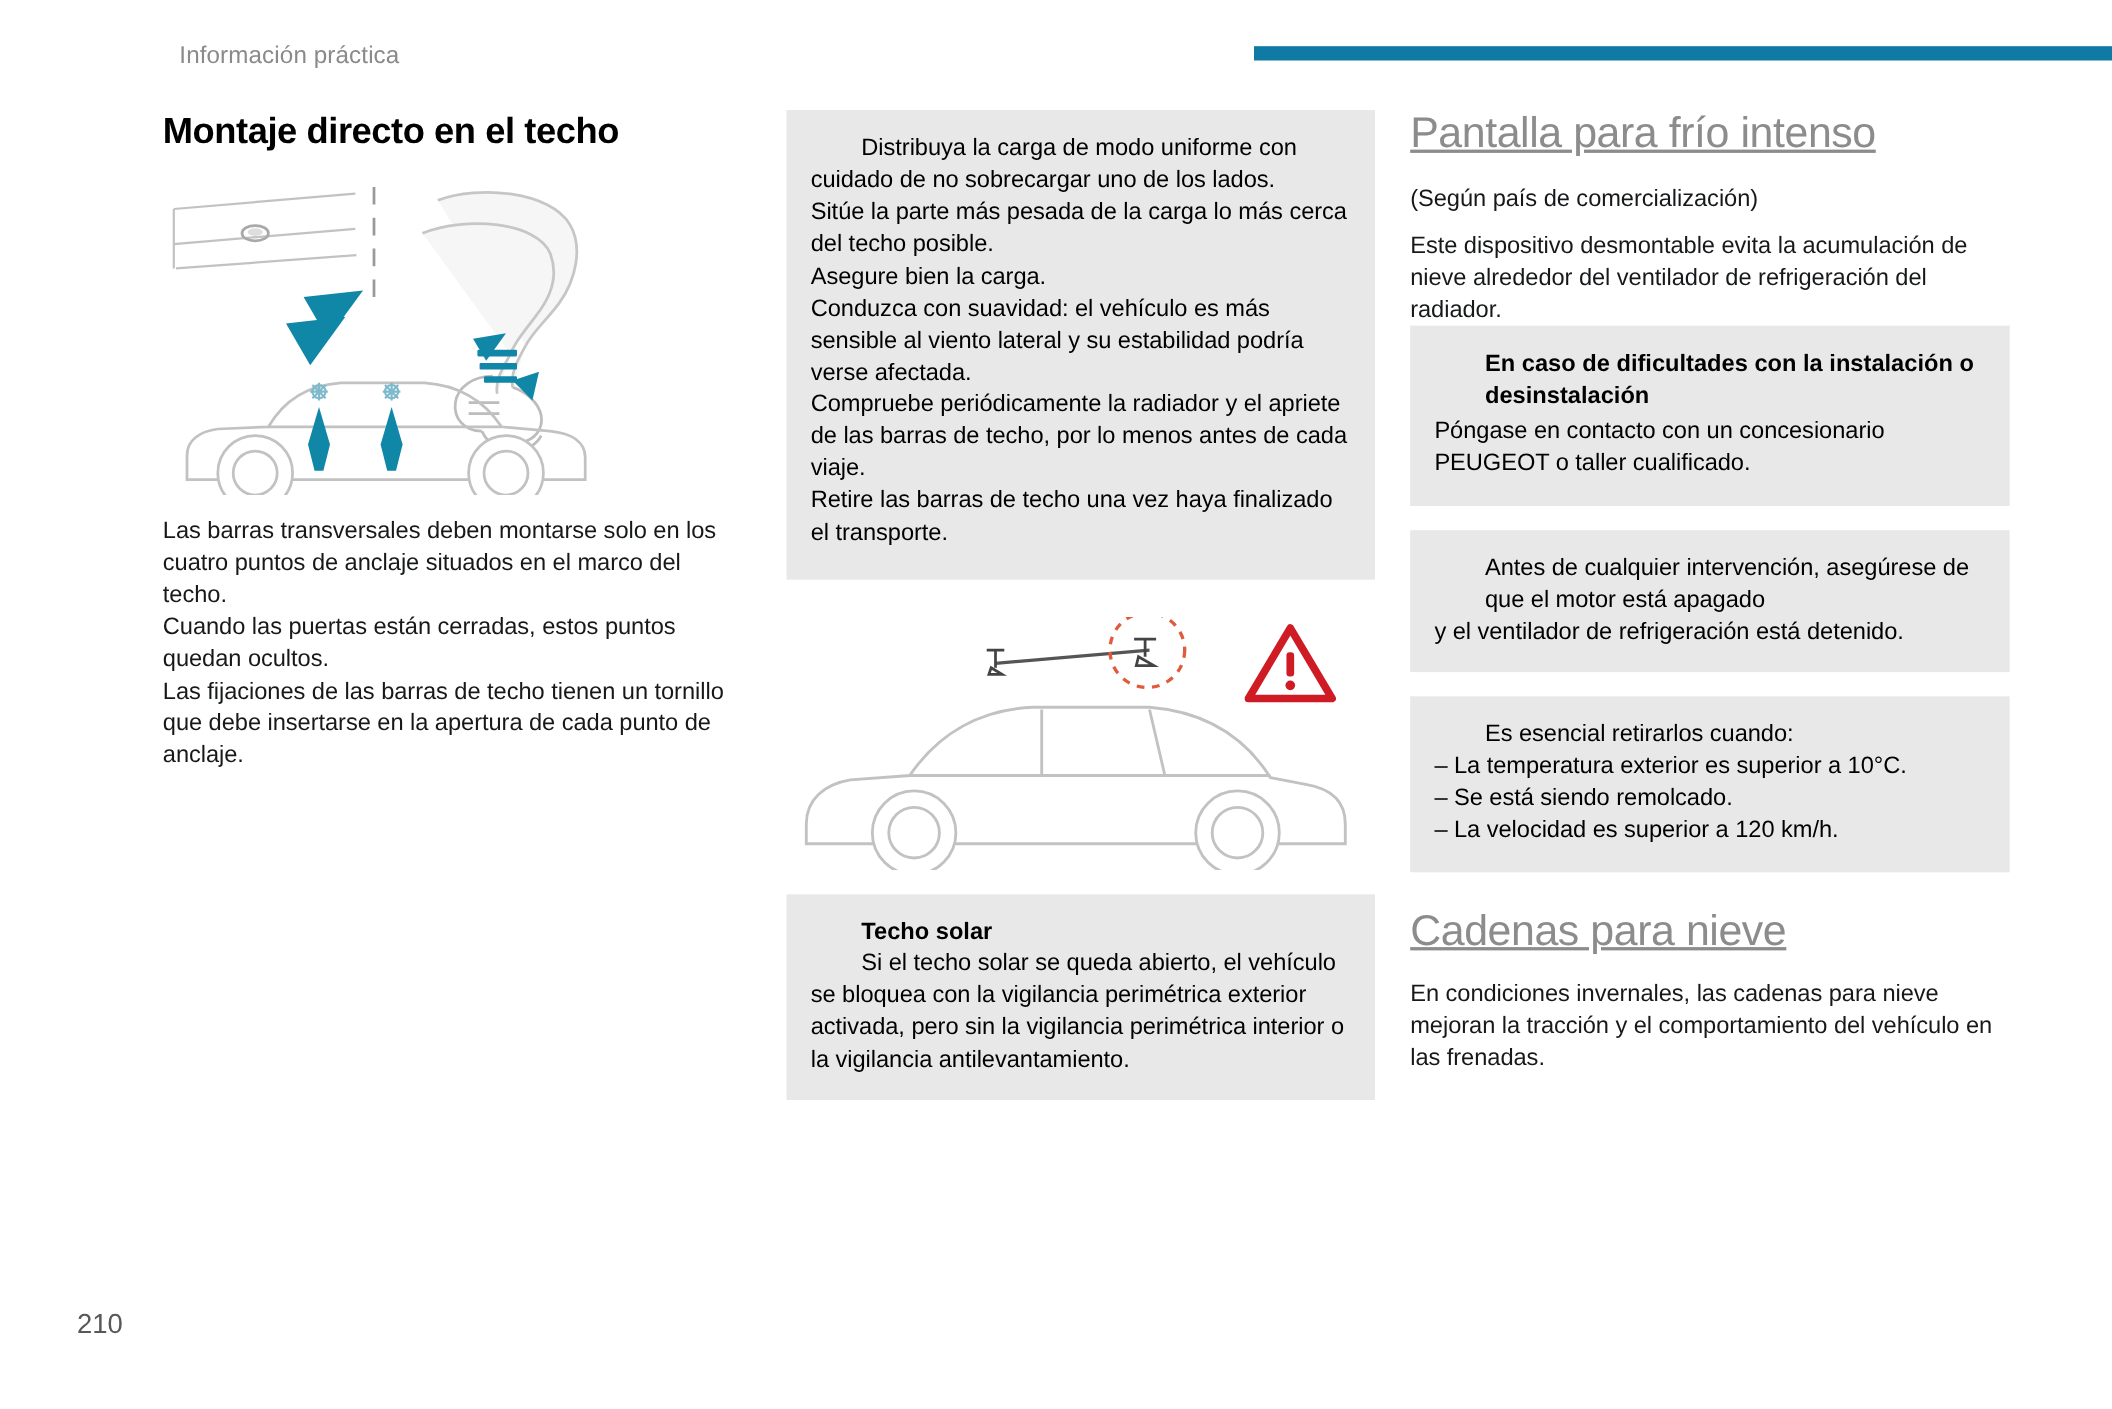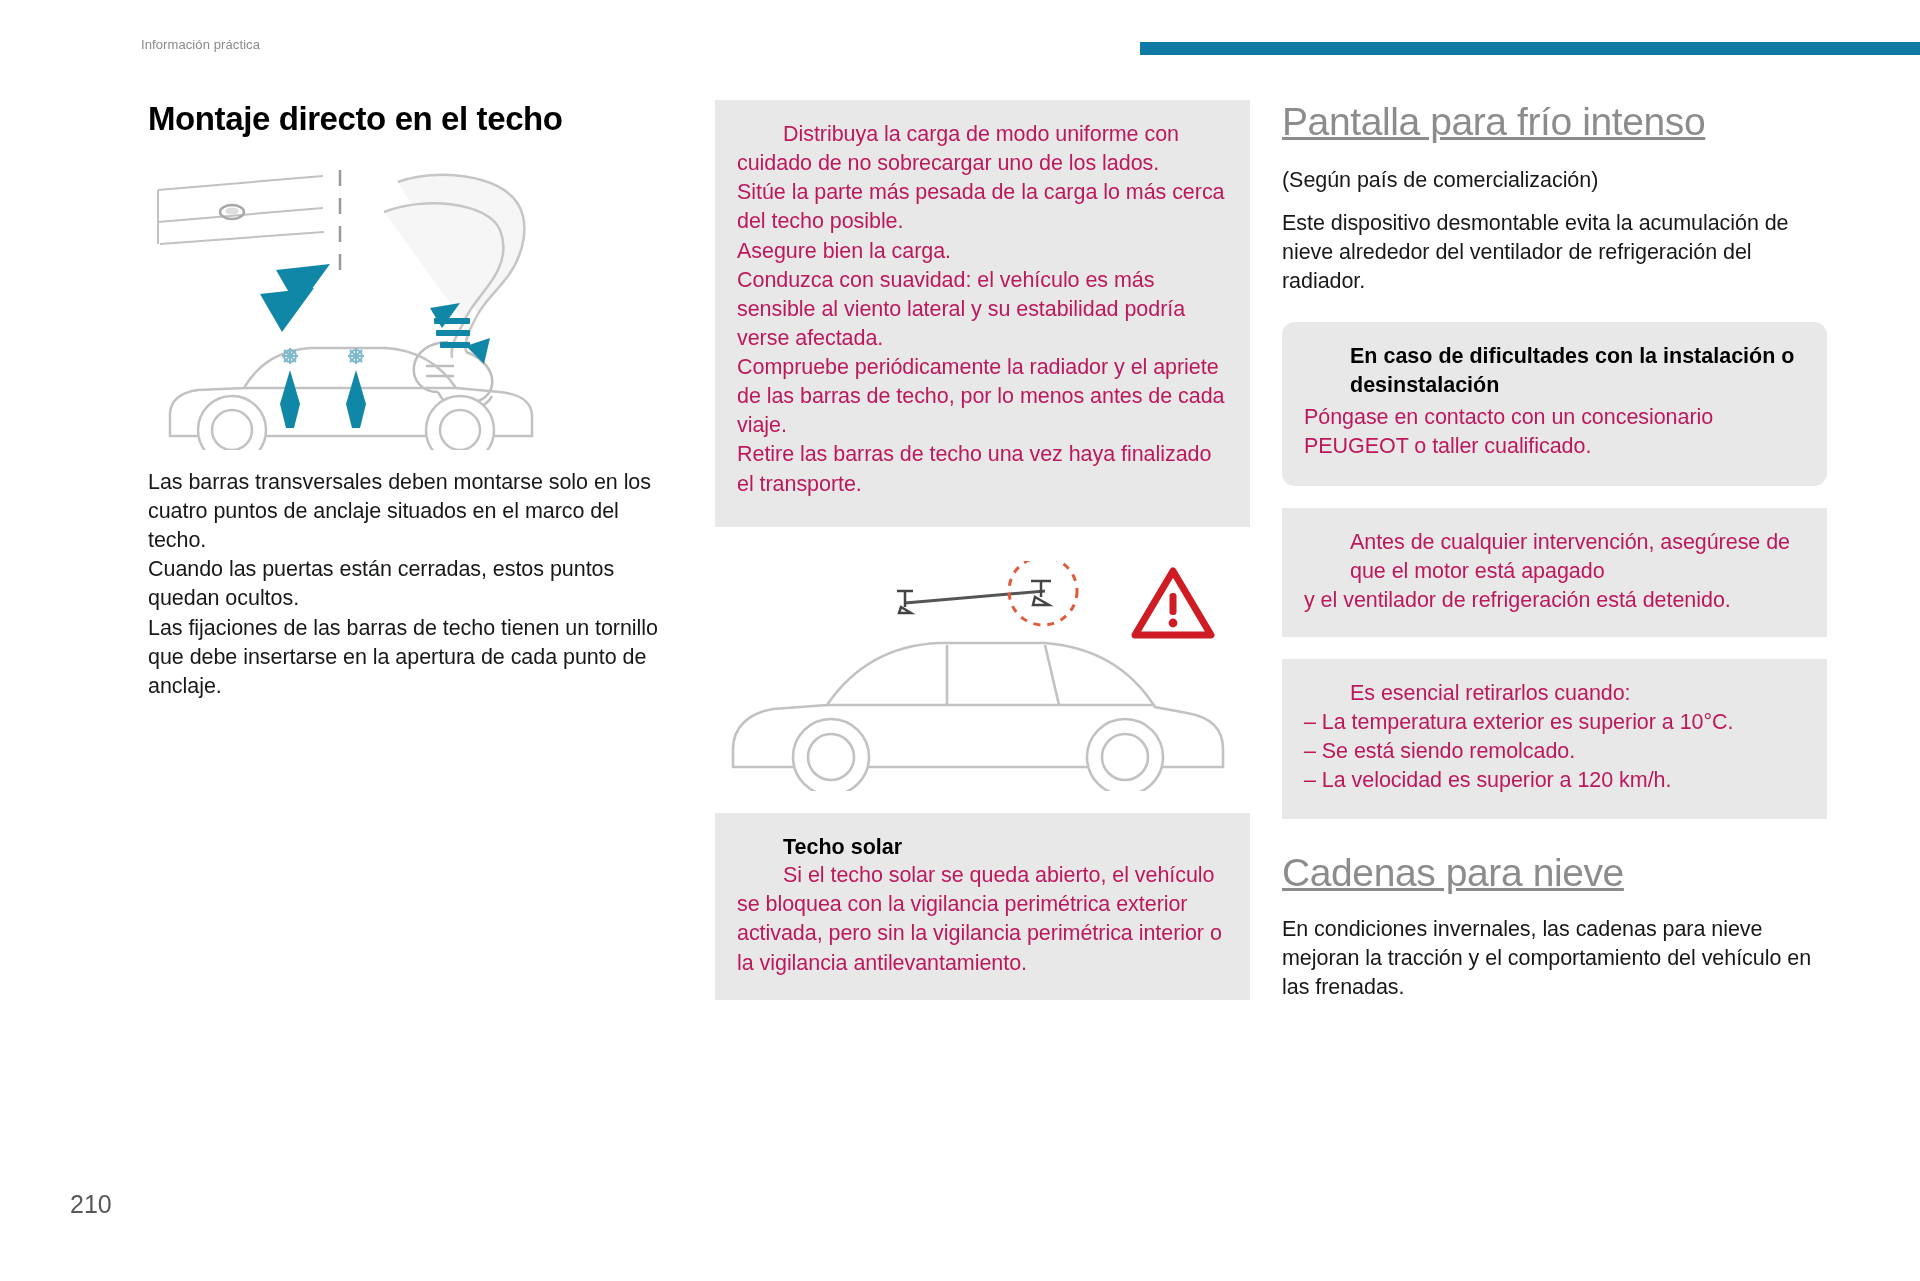--- a/index.html
+++ b/index.html
@@ -22,22 +22,22 @@
     position: absolute;
     top: 42px;
     left: 1140px;
     width: 780px;
     height: 13px;
     background: #0f7ba5;
   }
   .running-head {
     position: absolute;
     top: 37px;
-    left: 141px;
-    font-size: 13px;
+    left: 163px;
+    font-size: 22px;
     color: #8a8a8a;
     letter-spacing: .1px;
     white-space: nowrap;
   }
 
   
   .col {
     position: absolute;
     top: 100px;
   }
@@ -72,21 +72,21 @@
 
   
   .callout {
     background: #e8e8e8;
     padding: 20px 22px 22px 22px;
     position: relative;
   }
   .callout p {
     font-size: 21.5px;
     line-height: 1.355;
-    color: #be185d;
+    color: #000000;
     letter-spacing: -0.05px;
   }
   .callout .ci-head {
     font-weight: bold;
     font-size: 21.5px;
     line-height: 1.33;
     color: #000;
   }
   .callout .indent-first { text-indent: 46px; }
 
@@ -284,21 +284,21 @@
     </div>
   </div>
 
   <div class="col col-right">
 
     <h2 class="gray-title">Pantalla para frío intenso</h2>
 
     <p class="body" style="margin-top:22px;">(Según país de comercialización)</p>
     <p class="body" style="margin-top:14px;">Este dispositivo desmontable evita la acumulación de nieve alrededor del ventilador de refrigeración del radiador.</p>
 
-    <div class="callout" style="margin-top:26px; padding-bottom:24px;border-radius:13px;">
+    <div class="callout" style="padding-bottom:24px;">
       <span class="cal-icon ic-info">
         <span class="dot"></span><span class="bar"></span>
       </span>
       <div class="ci-head head-with-icon">En caso de dificultades con la instalación o desinstalación</div>
       <p style="margin-top:4px;">Póngase en contacto con un concesionario PEUGEOT o taller cualificado.</p>
     </div>
 
     <div class="callout" style="margin-top:22px; ">
       <span class="cal-icon ic-exclaim">
         <span class="bar"></span><span class="dot"></span>

